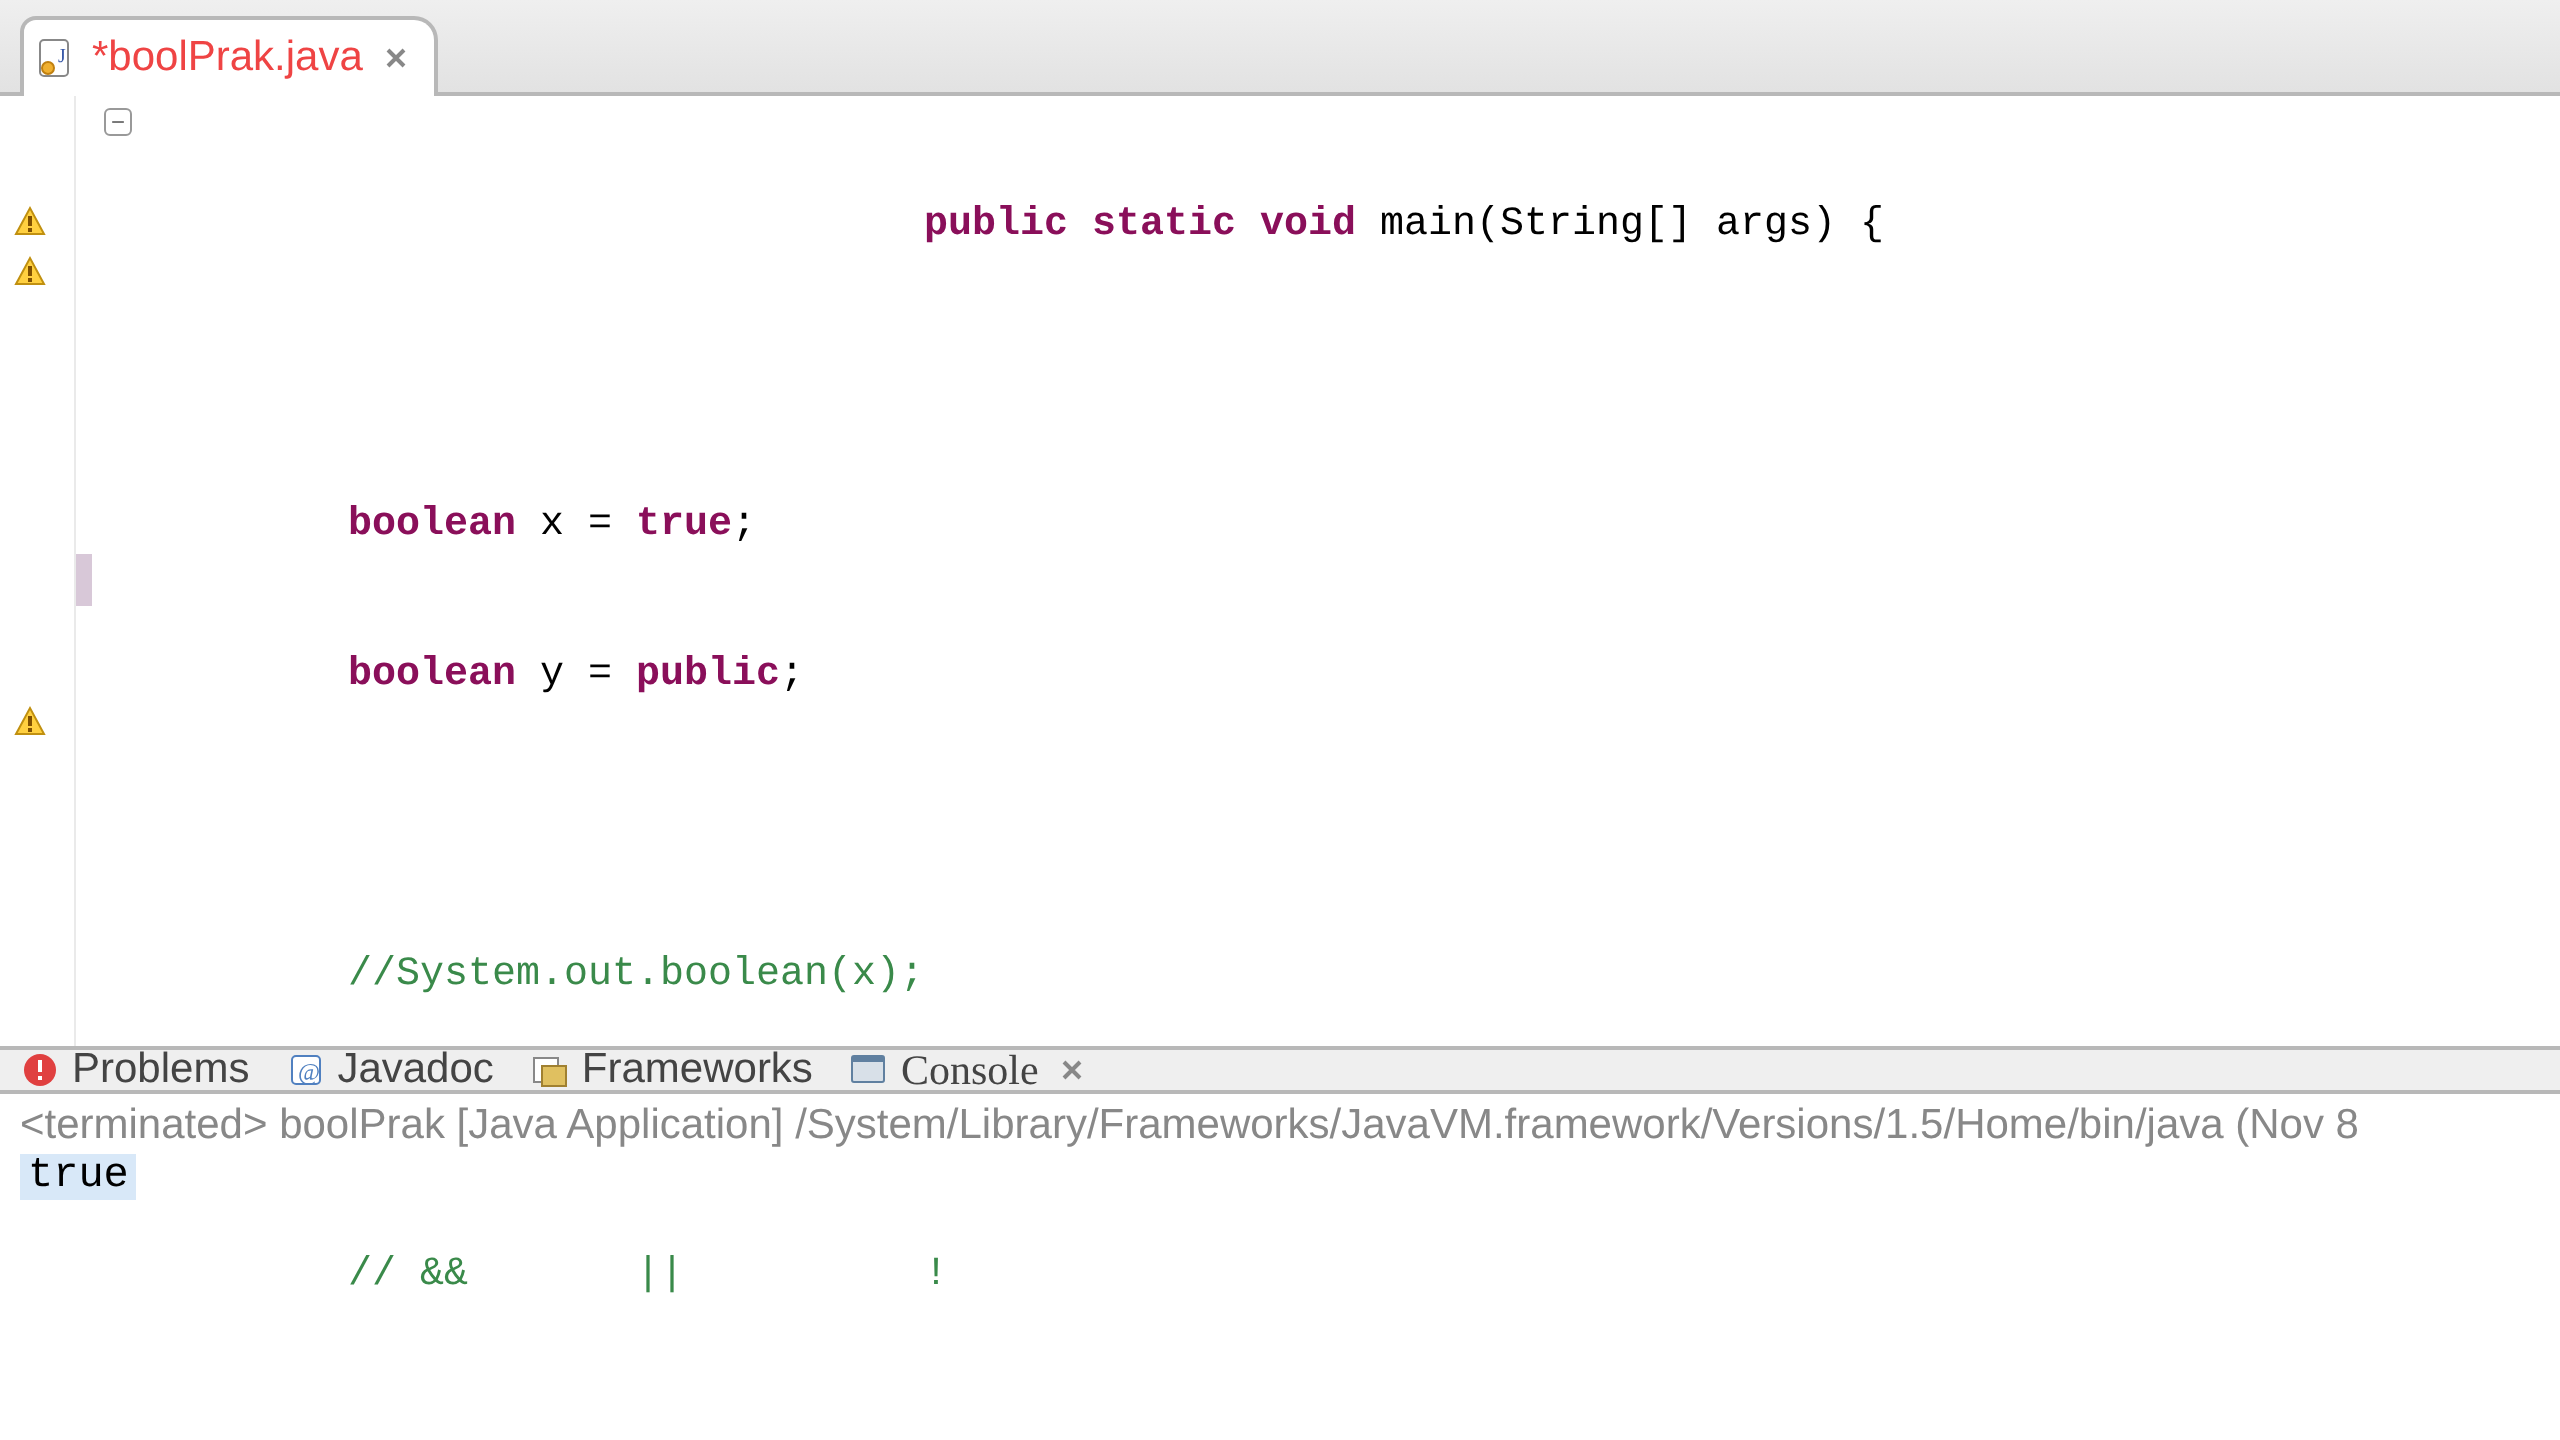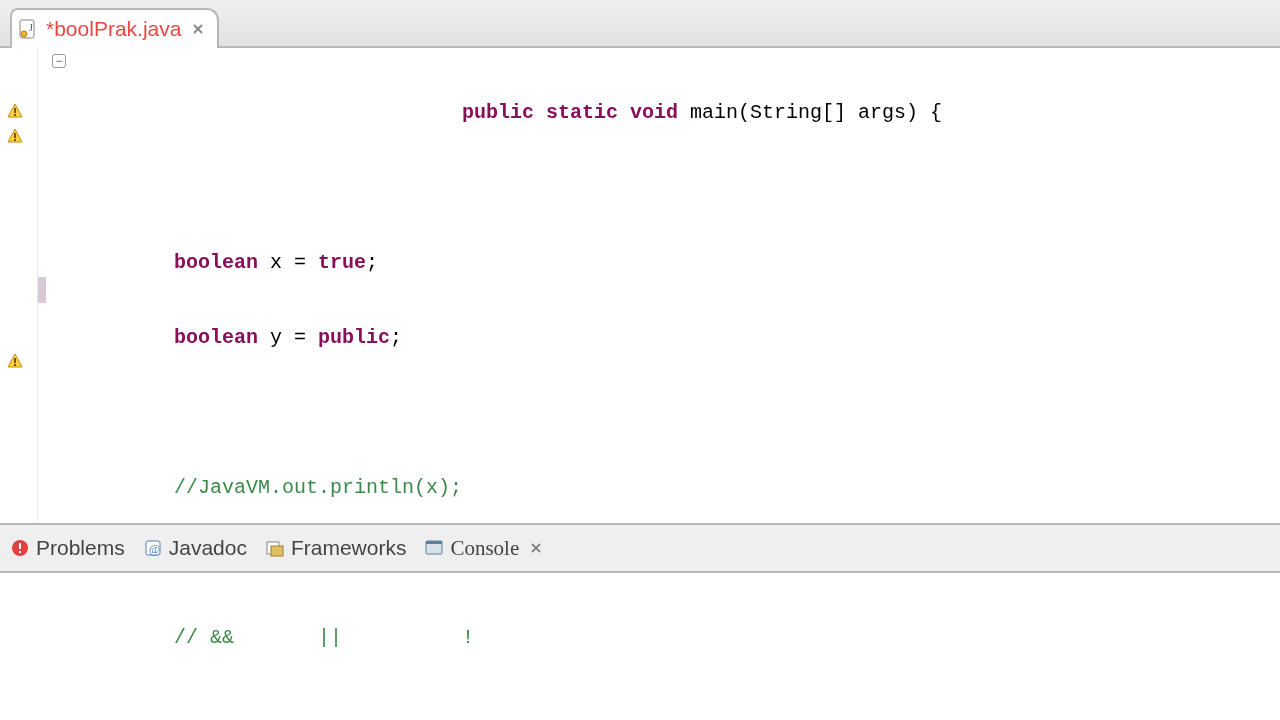--- a/index.html
+++ b/index.html
@@ -23,21 +23,21 @@
   .change-mark { position: absolute; left: 0; width: 8px; background: #d8c8d8; }
   
   .code { flex: 1; padding: 2px 0 0 0; font-family: Monaco, "Courier New", monospace; font-size: 20px; line-height: 25px; white-space: pre; color: #000; position: relative; }
   .code-line { height: 25px; padding-left: 50px; }
   .indent1 { padding-left: 50px; text-align: center; }
   .indent2 { padding-left: 100px; }
   .kw { color: #8a0f5a; font-weight: bold; }
   .comment { color: #3a8a4a; }
   
   .bottom-panel { height: calc(100% - 525px); display: flex; flex-direction: column; }
-  .view-tabs { height: 48px; display: flex; align-items: center; border-bottom: 2px solid #b8b8b8; background: #efefef; padding-left: 10px; gap: 18px; }
+  .view-tabs { height: 22px; display: flex; align-items: center; border-bottom: 2px solid #b8b8b8; background: #efefef; padding-left: 10px; gap: 18px; }
   .view-tab { display: flex; align-items: center; gap: 6px; font-size: 21px; color: #444; cursor: pointer; }
   .view-tab.active { font-weight: 500; font-family: Liberation Serif, serif; }
   .vt-icon { width: 20px; height: 20px; display: inline-block; }
   .vt-close { color: #888; margin-left: 4px; cursor: pointer; }
   .console-body { flex: 1; padding: 4px 10px; font-family: Arial, sans-serif; font-size: 21px; color: #333; background: #ffffff; }
   .console-status { color: #888; font-size: 21px; }
   .console-out { font-family: Monaco, "Courier New", monospace; font-size: 21px; color: #000; background: #d8e8f8; display: inline-block; padding: 0 4px; }
 </style>
 </head>
 <body>
@@ -90,21 +90,21 @@
     </div>
     <div class="fold-gutter">
       <span class="fold-mark" style="top:6px">−</span>
     </div>
     <div class="code">
       <div class="code-line indent1"><span class="kw">public</span> <span class="kw">static</span> <span class="kw">void</span><span> main(String[] args) {</span></div>
       <div class="code-line"></div>
       <div class="code-line indent2"><span class="kw">boolean</span><span> x = </span><span class="kw">true</span><span>;</span></div>
       <div class="code-line indent2"><span class="kw">boolean</span><span> y = </span><span class="kw">public</span><span>;</span></div>
       <div class="code-line"></div>
-      <div class="code-line indent2"><span class="comment">//JavaVM.out.println(x);</span></div>
+      <div class="code-line indent2"><span class="comment">//System.out.boolean(x);</span></div>
       <div class="code-line"></div>
       <div class="code-line indent2"><span class="comment">// &amp;&amp;       ||          !</span></div>
       
       
       
       
       
       
       
       
@@ -150,13 +150,17 @@
           </svg>
       </span>
       <span>Console</span>
       <span class="vt-close">
         <svg width="14" height="14" viewBox="0 0 14 14">
             <path d="M3 3 L11 11 M11 3 L3 11" stroke="#888" stroke-width="2"></path>
           </svg>
       </span>
     </div>
   </div>
+  <div class="console-body">
+    <div class="console-status">&lt;terminated&gt; boolPrak [Java Application] /System/Library/Frameworks/JavaVM.framework/Versions/1.5/Home/bin/java (Nov 8</div>
+    <span class="console-out">true</span>
+  </div>
 </div>
 
 </body></html>

